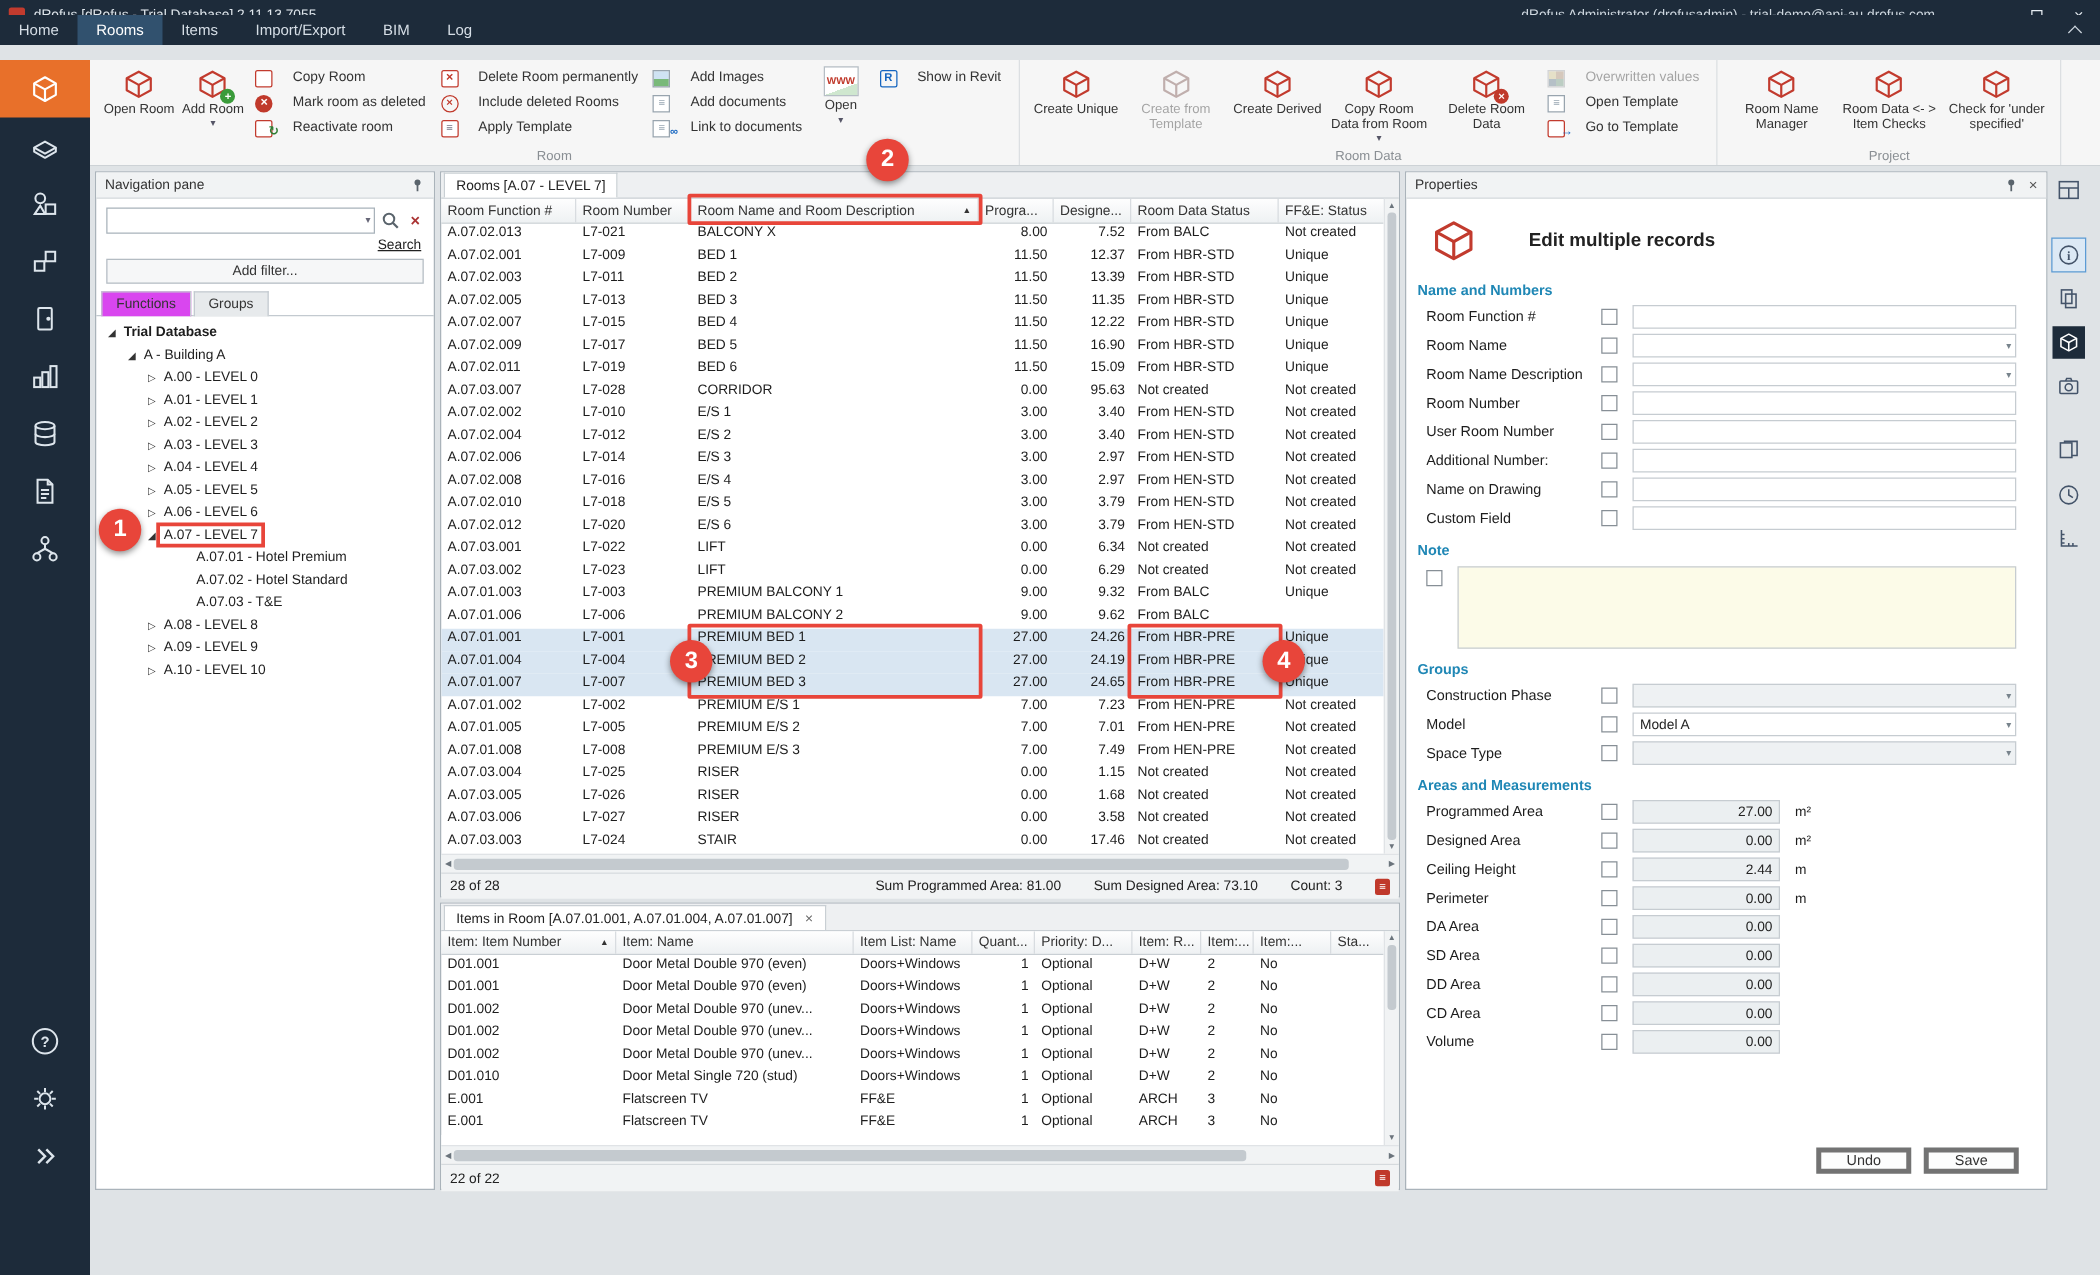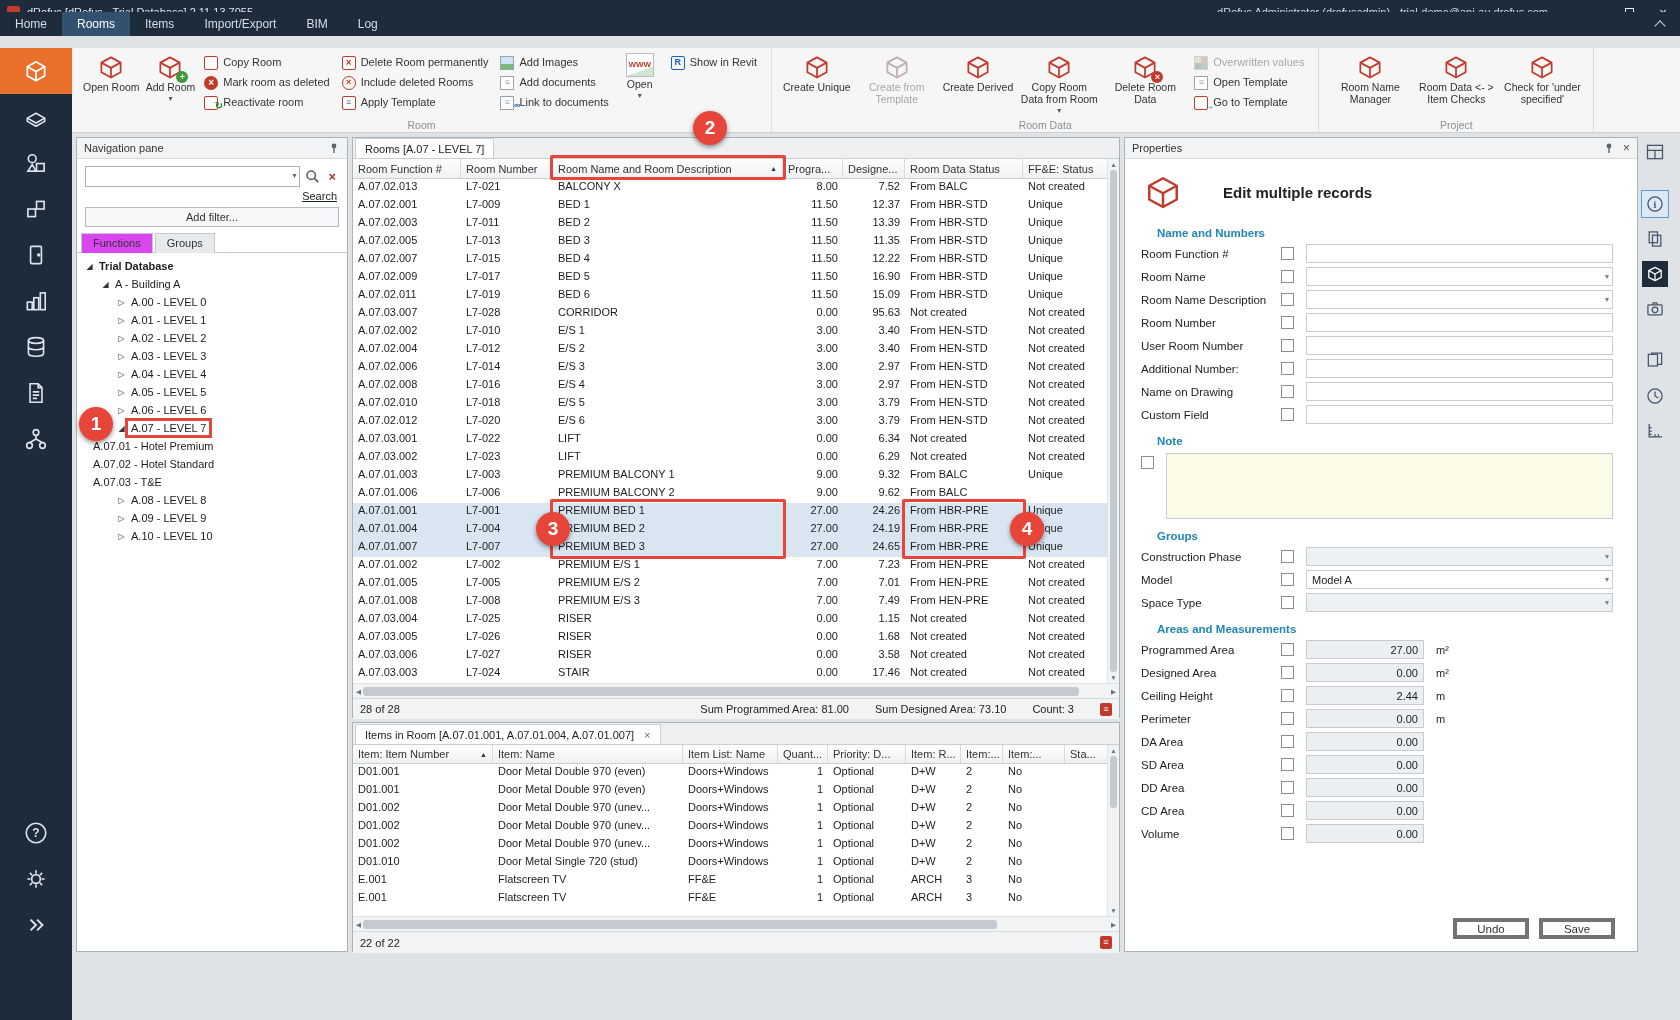--- a/index.html
+++ b/index.html
@@ -34,21 +34,21 @@
 .rgroup-label{position:absolute;left:0;right:0;bottom:1px;text-align:center;font-size:10.5px;color:#8a8f94}
 .bigrow{display:flex;align-items:flex-start}
 .rbig{display:flex;flex-direction:column;align-items:center;min-width:50px;max-width:86px;padding:2px 3px;font-size:10.5px;line-height:1.12;text-align:center;color:#333}
 .bicon{position:relative;width:28px;height:28px;margin-bottom:1px;flex:none}
 .bbadge{position:absolute;right:-4px;bottom:-2px;min-width:12px;height:12px;border-radius:50%;background:#3a9b3a;color:#fff;font-size:9px;line-height:12px;text-align:center;font-weight:bold;padding:0 1px}
 .bbadge.red{background:#c0392b}
 .bbadge:empty{display:none}
 .bdrop{display:none;font-size:8px;color:#556;line-height:1.2}
 .bdrop.show{display:block}
 .rsmallcol{display:flex;flex-direction:column;gap:3px;padding:3px 6px 0}
-.rsmall{display:flex;align-items:center;gap:5px;font-size:11px;color:#333;white-space:nowrap;line-height:17px}
+.rsmall{display:flex;align-items:center;gap:16px;font-size:11px;color:#333;white-space:nowrap;line-height:17px}
 .disabled{opacity:.42;filter:grayscale(.7)}
 .wwwicon{width:28px;height:24px;border:1px solid #b6bec5;background:linear-gradient(160deg,#ffffff 70%,#cfe7cf 70%);color:#c0392b;font-size:8px;font-weight:bold;display:flex;align-items:center;justify-content:center;margin-bottom:2px}
 
 
 .si{width:14px;height:14px;flex:none;position:relative;display:inline-flex;align-items:center;justify-content:center;font-weight:bold}
 .si-room,.si-reactivate,.si-apply,.si-goto,.si-delete{border:1.5px solid var(--red,#c23b2e);border-radius:2px;background:#fff}
 .si-delete::before{content:"×";color:#c0392b;font-size:10px}
 .si-reactivate::after{content:"↻";position:absolute;right:-6px;bottom:-5px;color:#2e7d32;font-size:10px}
 .si-apply::before{content:"≡";color:#778;font-size:9px}
 .si-goto::after{content:"→";position:absolute;right:-7px;bottom:-5px;color:#1565c0;font-size:10px}
@@ -78,21 +78,21 @@
 .np-chev{position:absolute;right:4px;top:5px;font-size:8px;color:#667}
 .np-x{color:#a33;font-size:13px;font-weight:bold;padding:0 3px}
 .np-searchlink{text-align:right;padding:3px 10px 0 0;font-size:11px;text-decoration:underline;color:#222}
 .np-filter{margin:5px 8px;height:20px;border:1px solid #b4bcc3;background:#f6f7f8;display:flex;align-items:center;justify-content:center;font-size:11px;color:#333;flex:none}
 .np-tabs{display:flex;padding-left:4px;border-bottom:1px solid #c3cad0;flex:none}
 .np-tab{padding:3px 11px 4px;font-size:11px;color:#333;background:#e7eaec;border:1px solid #c3cad0;border-bottom:none;margin-right:2px;position:relative;top:1px}
 .np-tab.active{background:#d946ef}
 .np-tree{flex:1;padding-top:4px;overflow:hidden}
 .titem{display:flex;align-items:center;height:18px;font-size:11px}
 .titem .tw{width:13px;flex:none;text-align:center;color:#333;font-size:8px}
-.lvl0{padding-left:6px}.lvl1{padding-left:22px}.lvl2{padding-left:38px}.lvl3{}
+.lvl0{padding-left:6px}.lvl1{padding-left:22px}.lvl2{padding-left:38px}.lvl3{padding-left:64px}
 .titem.bold{font-weight:bold}
 .tlabel{padding:1px 3px;white-space:nowrap}
 .titem.boxed .tlabel{outline:3px solid var(--annotation,#e8453a)}
 
 
 #roomspanel{left:352px;top:137px;width:768px;height:581px;display:flex;flex-direction:column}
 #itemspanel{left:352px;top:722px;width:768px;height:230px;display:flex;flex-direction:column}
 .tabbar{height:21px;background:#eef0f2;border-bottom:1px solid #c9cfd4;display:flex;align-items:flex-end;padding-left:2px;flex:none}
 .items .tabbar{height:22px}
 .tab{height:20px;background:#fff;border:1px solid #c9cfd4;border-bottom:none;display:flex;align-items:center;gap:10px;padding:0 9px;font-size:11px;color:#222;white-space:nowrap}
@@ -124,21 +124,21 @@
 .statusbar{background:#f1f3f4;border-top:1px solid #d5dadd;display:flex;align-items:center;font-size:11px;color:#222;padding:0 7px;flex:none}
 .rooms .statusbar{height:21px}.items .statusbar{height:22px}
 .sb-group{margin-left:auto;display:flex;align-items:center;gap:26px}
 .bookicon{width:12px;height:13px;background:#c0392b;border-radius:2px;position:relative;flex:none}
 .bookicon::before{content:"≡";position:absolute;inset:0;color:#fff;font-size:9px;line-height:13px;text-align:center}
 
 
 #propspanel{left:1124px;top:137px;width:514px;height:815px;display:flex;flex-direction:column}
 .pr-head2{display:flex;align-items:center;gap:40px;padding:13px 18px 6px}
 .pr-title{font-size:15px;font-weight:bold;color:#222}
-.pr-section{padding:9px 32px 3px;font-size:11.5px;font-weight:bold;color:var(--section-blue,#1f87b5)}
+.pr-section{padding:9px 9px 3px;font-size:11.5px;font-weight:bold;color:var(--section-blue,#1f87b5)}
 .prop-row{display:flex;align-items:center;height:23px;padding:0 24px 0 16px;font-size:11.5px}
 .plabel{flex:0 0 140px;white-space:nowrap;overflow:hidden;color:#1d1d1d}
 .cbx{width:13px;height:13px;border:1px solid #878f96;background:#fff;flex:none}
 .pfield{flex:1;position:relative;margin-left:12px;height:19px}
 .pfield input{width:100%;height:19px;border:1px solid #c6ccd1;background:#fff;padding:0 14px 0 5px;font-size:11px;color:#222;font-family:inherit}
 .pfield .chev{position:absolute;right:4px;top:5px;font-size:8px;color:#78838c}
 .prop-row.muted input{background:#eef1f3}
 .prop-row.area .pfield{flex:0 0 118px}
 .prop-row.area input{background:#ebeff1;text-align:right;padding:0 5px}
 .unit{margin-left:12px;font-size:11px;width:26px}

